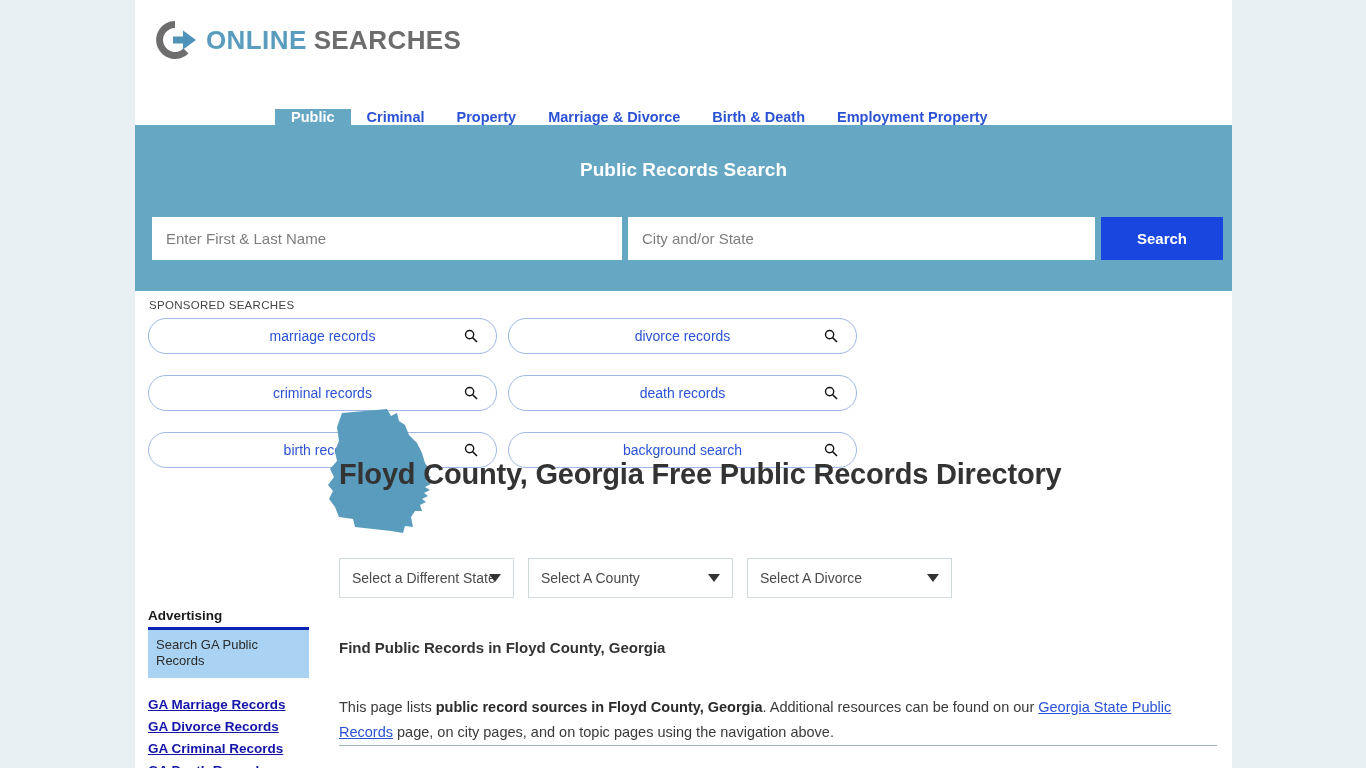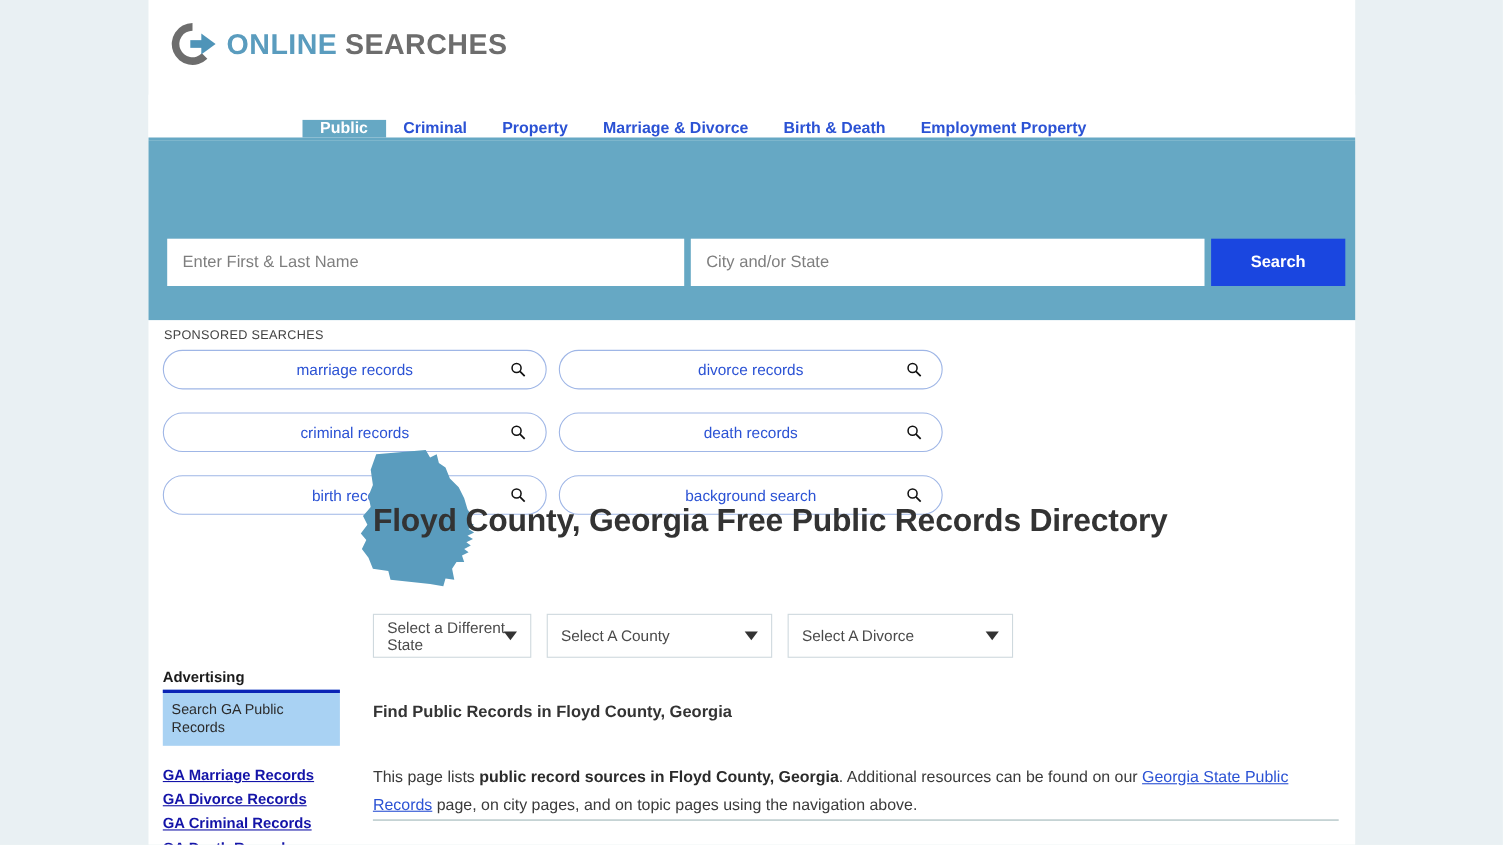--- a/index.html
+++ b/index.html
@@ -228,21 +228,21 @@
     position: absolute;
     right: 12px;
     top: 50%;
     transform: translateY(-50%);
     width: 0;
     height: 0;
     border-left: 6px solid transparent;
     border-right: 6px solid transparent;
     border-top: 8px solid #333;
   }
-  #sel-state    { width: 144px; }
+  #sel-state    { width: 175px; }
   #sel-county   { width: 205px; }
   #sel-category { width: 205px; }
 
   
   .article-h2 {
     position: absolute;
     left: 204px;
     top: 627px;
     font-size: 15px;
     font-weight: bold;
@@ -333,20 +333,21 @@
         <a class="navitem active" href="#">Public</a>
         <a class="navitem" href="#">Criminal</a>
         <a class="navitem" href="#">Property</a>
         <a class="navitem" href="#">Marriage &amp; Divorce</a>
         <a class="navitem" href="#">Birth &amp; Death</a>
         <a class="navitem" href="#">Employment Property</a>
       </div>
     </div>
 
     <div class="searchband">
+      <div class="searchband-title">Public Records Search</div>
       <div class="searchrow">
         <input id="name-field" class="search-input" type="text" placeholder="Enter First &amp; Last Name" style="">
         <input id="loc-field" class="search-input" type="text" placeholder="City and/or State" style="">
         <button class="search-btn">Search</button>
       </div>
     </div>
 
     <div class="sponsored-label">SPONSORED SEARCHES</div>
     <div class="pillgrid">
       <div class="pill">

